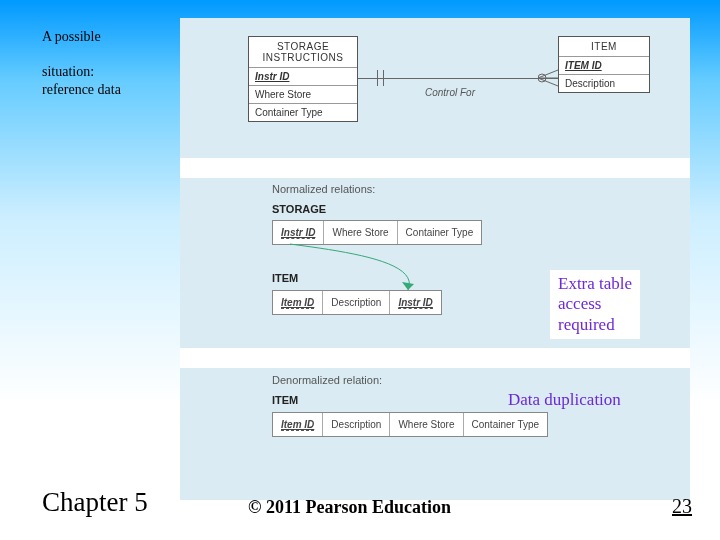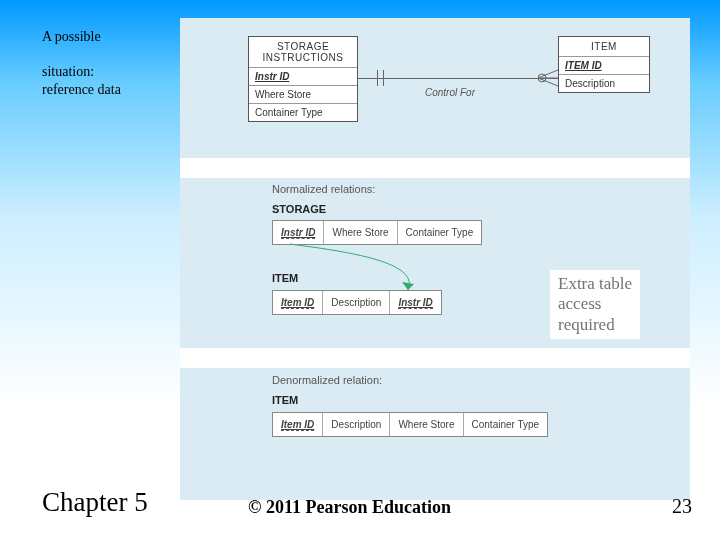--- a/index.html
+++ b/index.html
@@ -78,21 +78,21 @@
   .rel-table .cell {
     padding: 6px 8px;
     border-right: 1px solid #aaa;
   }
   .rel-table .cell:last-child { border-right: none; }
   .rel-table .cell.pk span { font-weight: bold; border-bottom: 1px dashed #555; }
   .annot {
     position: absolute;
     font-family: "Times New Roman", serif;
     font-size: 17px;
-    color: #737373;
+    color: #6d28d9;
     background: #fff;
     padding: 4px 8px;
     line-height: 1.2;
   }
   .annot.nobg { background: transparent; }
   .arrow-svg { position: absolute; pointer-events: none; }
   .footer-left {
     position: absolute;
     left: 42px;
     bottom: 22px;
@@ -105,20 +105,21 @@
     bottom: 22px;
     text-align: center;
     font-size: 18px;
     font-weight: bold;
   }
   .footer-right {
     position: absolute;
     right: 28px;
     bottom: 22px;
     font-size: 20px;
+    text-decoration: underline;
   }
 </style>
 </head>
 <body>
 
 <div class="title-block">
   <div class="fig-sub">
     <span>A possible</span><br>
     <br>
     <span>situation:</span><br>
@@ -184,17 +185,18 @@
 
   <div class="sec-label" style="left:92px; top:356px;">Denormalized relation:</div>
   <div class="sec-label bold" style="left:92px; top:376px;">ITEM</div>
   <div class="rel-table" style="left:92px; top:394px;">
     <div class="cell pk"><span>Item ID</span></div>
     <div class="cell">Description</div>
     <div class="cell">Where Store</div>
     <div class="cell">Container Type</div>
   </div>
 
+  <div class="annot nobg" style="left:320px; top:368px;">Data duplication</div>
 </div>
 
 <div class="footer-left">Chapter 5</div>
 <div class="footer-center">© 2011 Pearson Education</div>
 <div class="footer-right">23</div>
 
 </body></html>

